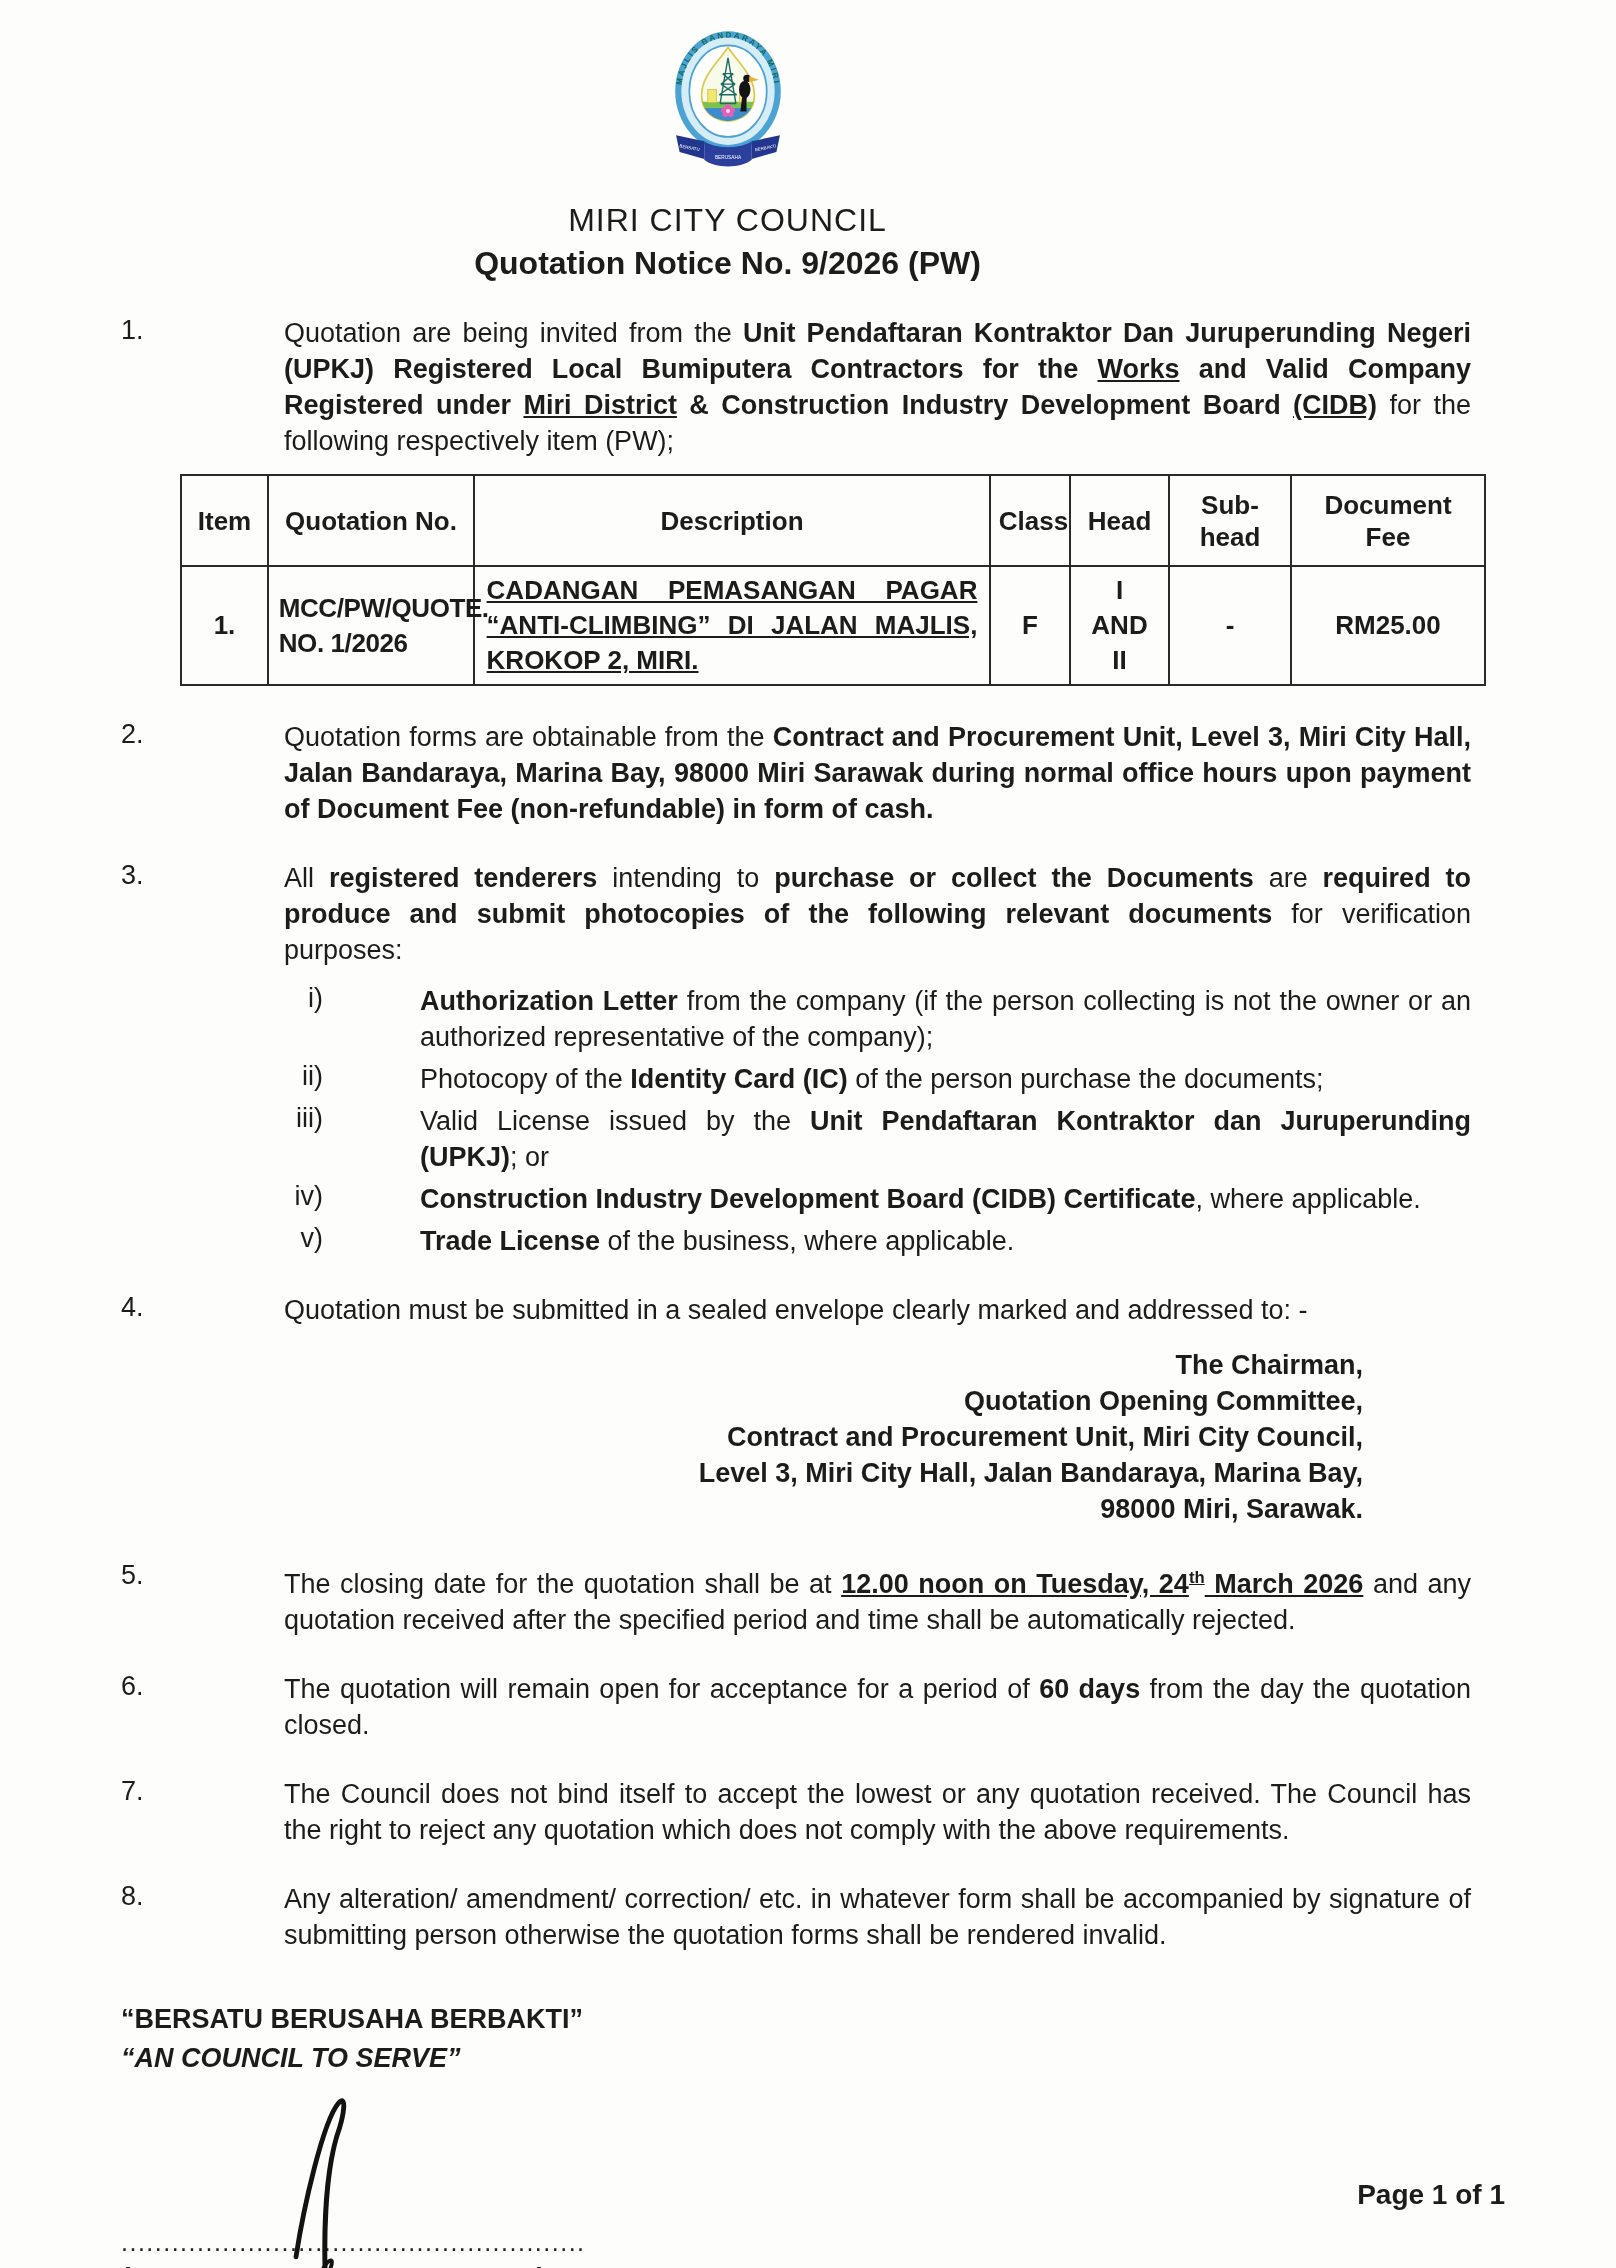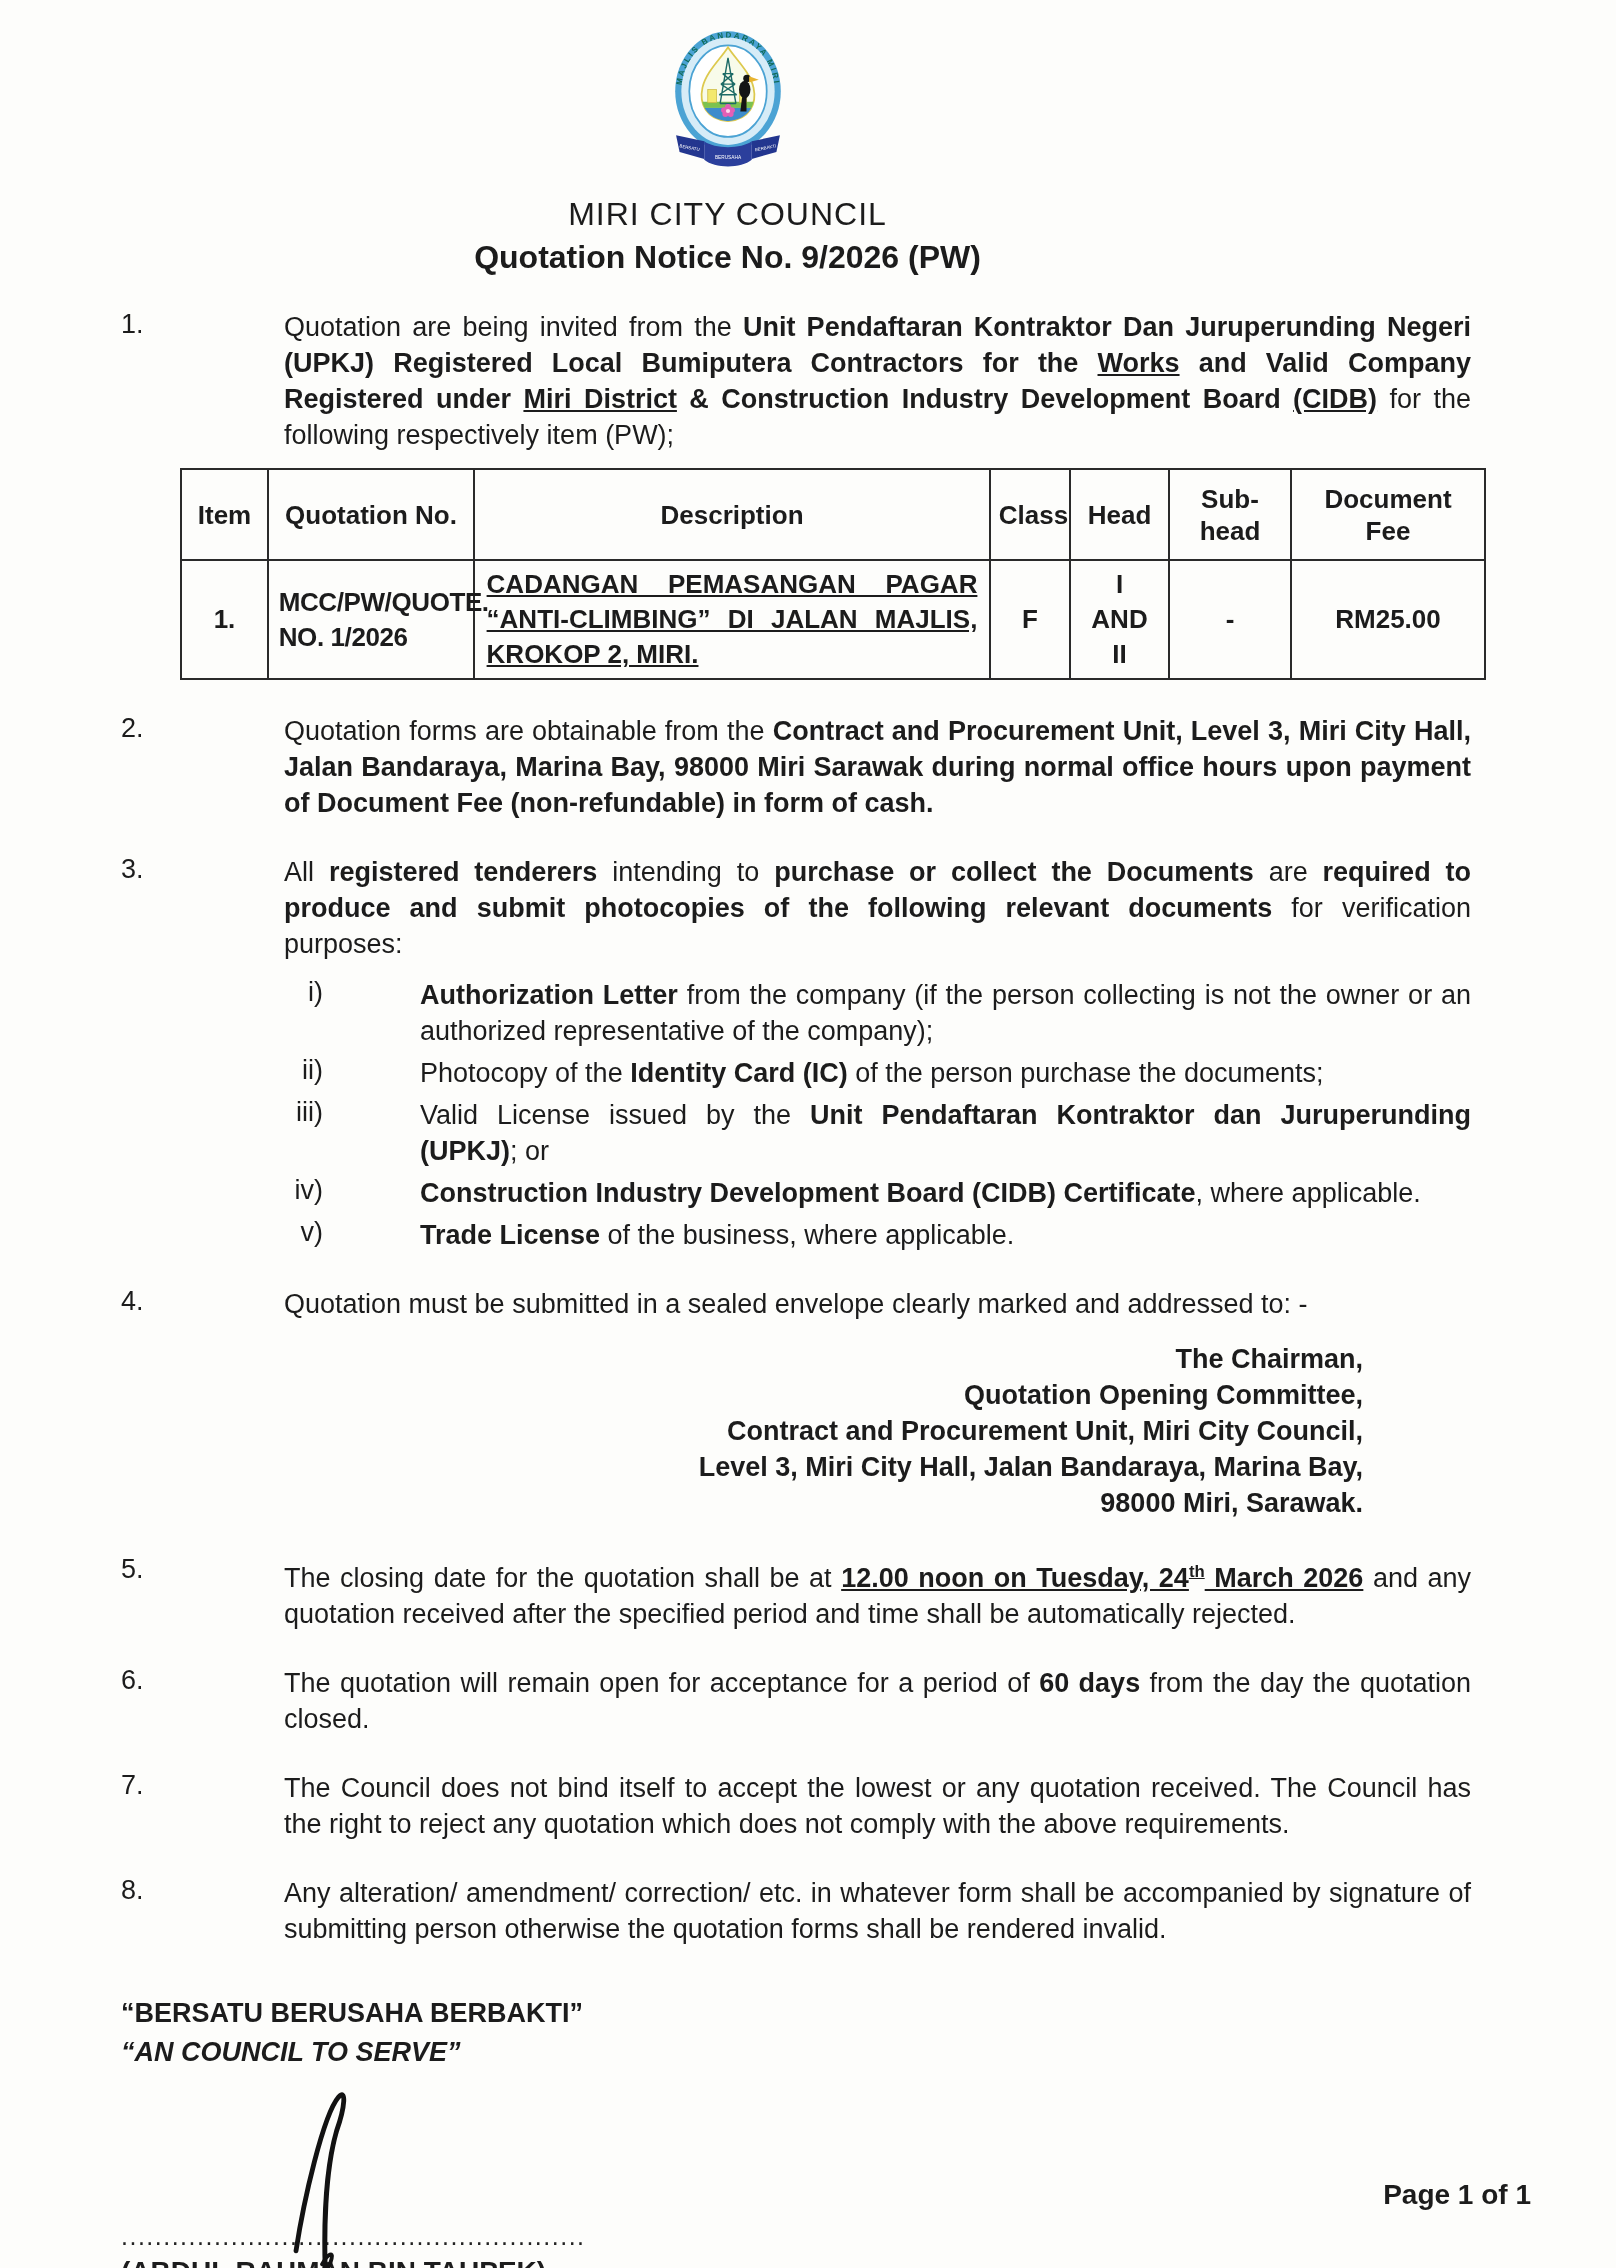--- a/index.html
+++ b/index.html
@@ -7,21 +7,21 @@
   .page {
     position:relative; width:1617px; height:2269px; overflow:hidden;
     background:#fdfdfb; color:#1c1c1c;
     font-family:"Liberation Sans", sans-serif; font-size:27px;
   }
   .b { font-weight:700; }
   .u { text-decoration:underline; }
   .sup { vertical-align:super; font-size:0.62em; }
 
   .doc-header { padding-top:27px; width:1271px; margin-left:92px; text-align:center; }
-  .org-name { font-size:32px; letter-spacing:1px; margin-top:16px; }
+  .org-name { font-size:32px; letter-spacing:1px; margin-top:22px; }
   .notice-title { font-size:32px; font-weight:700; margin-top:5.8px; }
 
   .clause { display:flex; margin:33px 146px 0 121px; }
   .clause-num { flex:none; width:163px; }
   .clause-text { flex:1; text-align:justify; line-height:36px; }
 
   .qtable { border-collapse:collapse; table-layout:fixed; width:1304px;
             margin:15.5px 0 0 180px; font-size:26px;border-radius:32px; }
   .qtable th, .qtable td {
     border:2.9px solid #2a2a2a; font-weight:700; text-align:center;
@@ -41,21 +41,21 @@
              font-weight:700; line-height:36px; }
 
   .motto { margin:47px 146px 0 121px; font-weight:700; line-height:39px; }
   .motto-line2 { font-style:italic; }
 
   .sig-block { position:relative; margin:146px 146px 0 121px; line-height:36px; }
   .dotted { font-size:25px; letter-spacing:1.5px; color:#222; }
   .sig-name { font-weight:700; font-size:28px; }
   .sig-svg { position:absolute; left:146px; top:-134px; }
 
-  .page-num { position:absolute; top:2179px; right:86px;
+  .page-num { position:absolute; top:2179px; right:112px;
               font-weight:700; font-size:28px; }
 </style>
 </head>
 <body>
 
 <div class="page">
 
   <div class="doc-header">
     <svg class="crest" width="132" height="146" viewBox="0 0 150 164" aria-hidden="true" style="font-size:28px">
       <defs>

